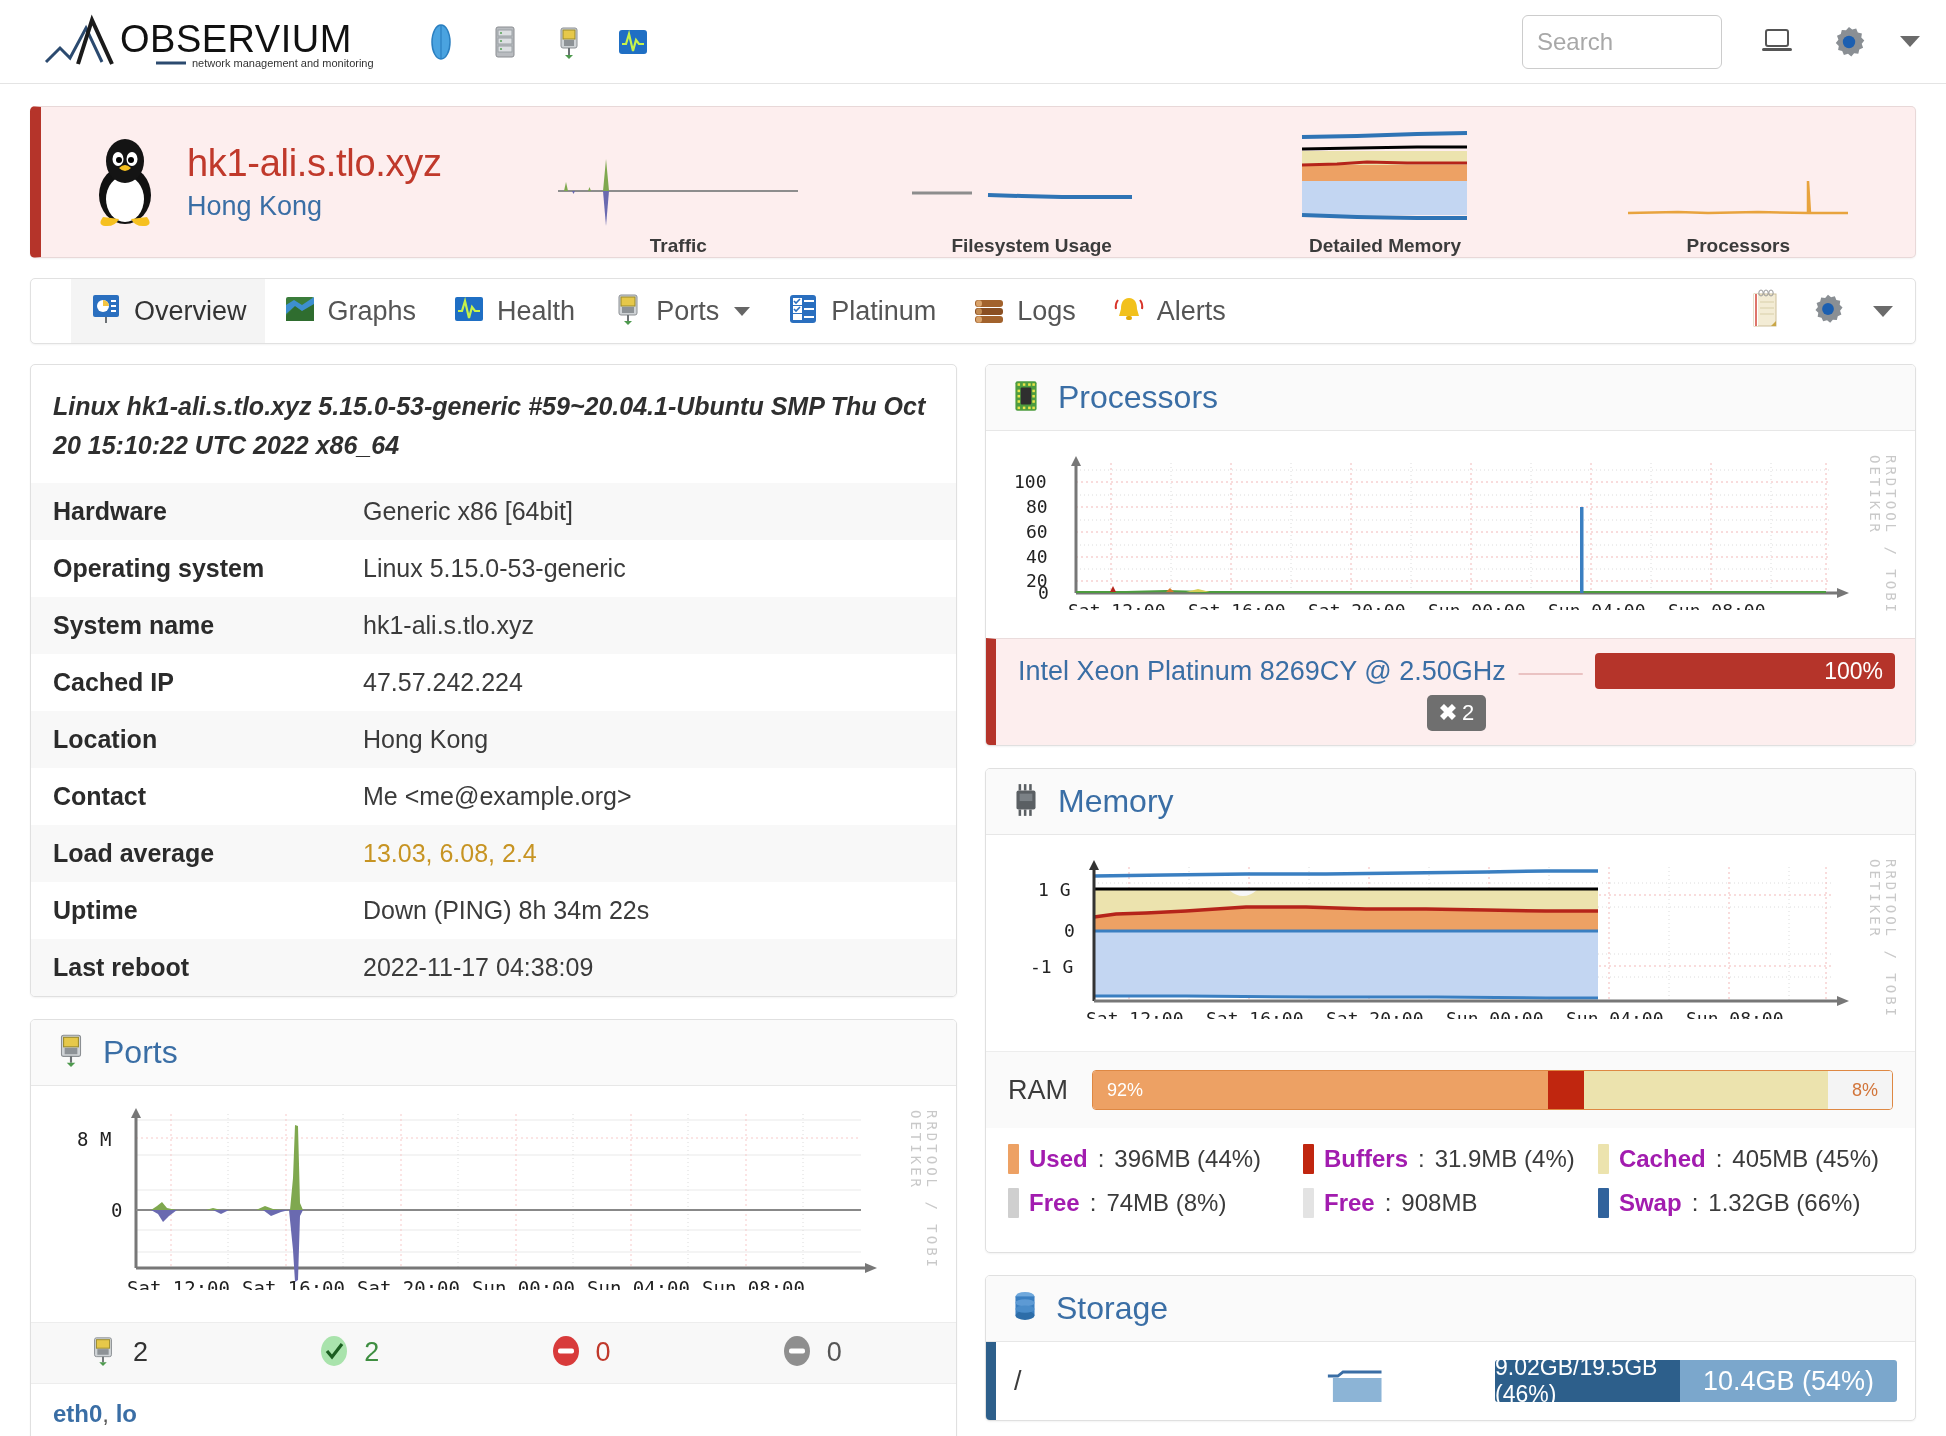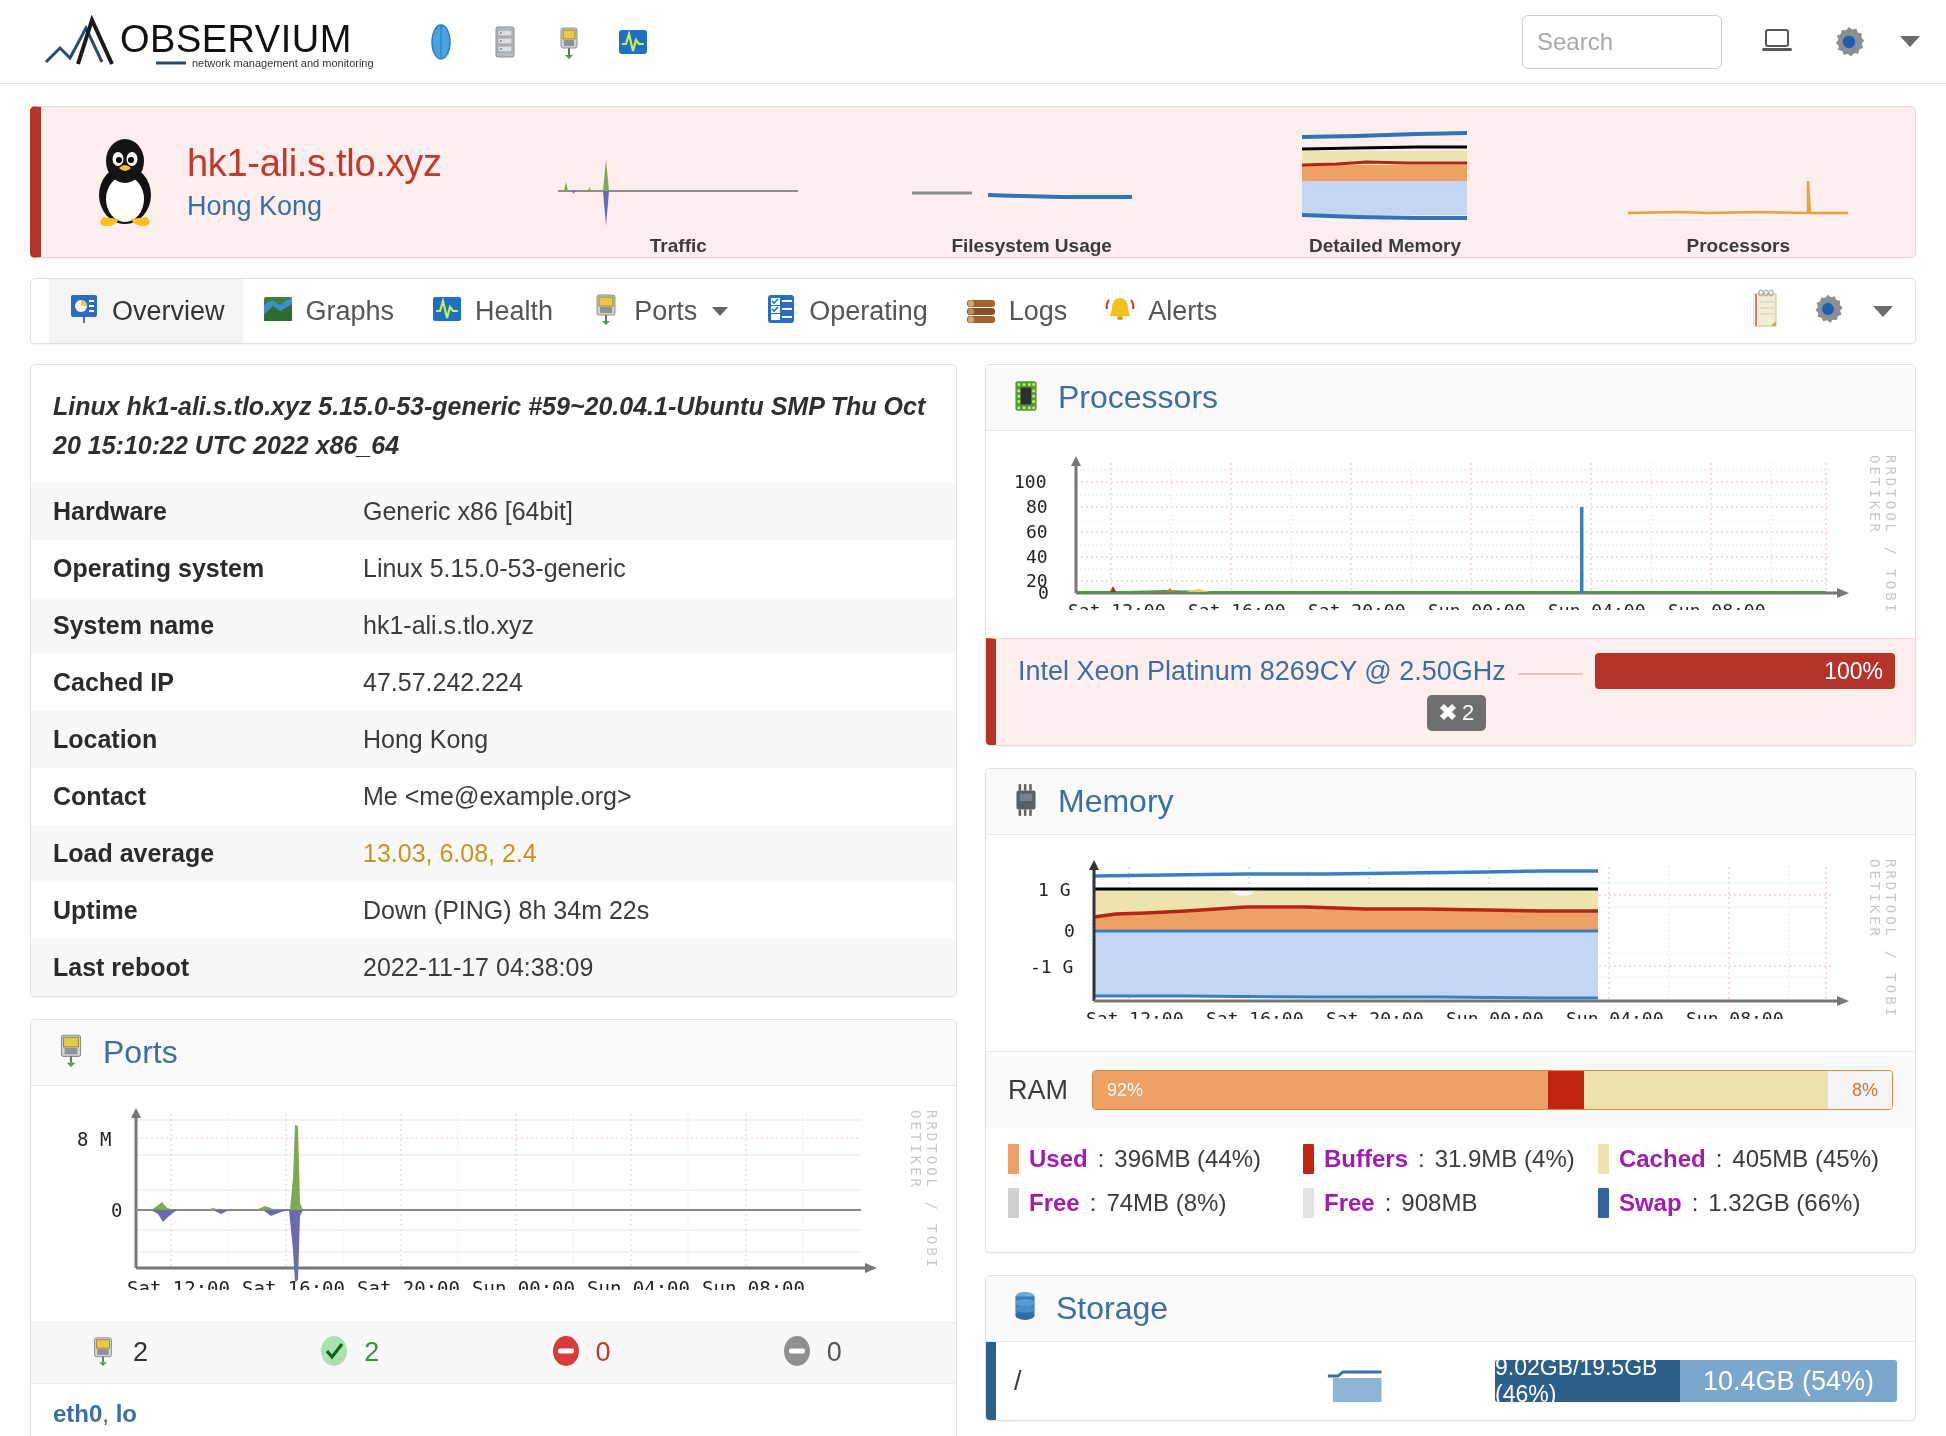--- a/index.html
+++ b/index.html
@@ -62,21 +62,21 @@
   .mg-label { font-size: 19px; font-weight: bold; color:#3b3b3b; margin-top: 6px; }
 
   
   .tabbar {
     margin: 20px 30px 0 30px;
     height: 66px;
     background: #ffffff;
     border: 1px solid #e1e1e1;
     border-radius: 5px;
     display:flex; align-items:center;
-    padding-left: 18px;
+    padding-left: 40px;
     box-shadow: 0 1px 2px rgba(0,0,0,.05);
   }
   .tab { display:flex; align-items:center; gap:11px; height:64px; padding: 0 18px; cursor:pointer; }
   .tab.active { background:#f4f4f4; }
   .tab-label { font-size: 27px; color:#555555; }
   .tab.active .tab-label { color:#333; }
   .tab .caret { width:0;height:0;border-left:8px solid transparent;border-right:8px solid transparent;border-top:9px solid #666; margin-left:4px;}
   .tabbar .spacer { flex:1; }
   .tabbar-right { display:flex; align-items:center; gap: 26px; padding-right: 22px; }
 
@@ -395,21 +395,21 @@
           <rect x="7" y="6" width="9" height="7" fill="#fff"></rect>
           <rect x="7" y="14" width="9" height="7" fill="#fff"></rect>
           <rect x="7" y="22" width="9" height="6" fill="#fff"></rect>
           <polyline points="8,9 10,11 14,7" fill="none" stroke="#2a6fbf" stroke-width="1.6"></polyline>
           <polyline points="8,17 10,19 14,15" fill="none" stroke="#2a6fbf" stroke-width="1.6"></polyline>
           <rect x="18" y="8" width="10" height="2" fill="#fff"></rect>
           <rect x="18" y="16" width="10" height="2" fill="#fff"></rect>
           <rect x="18" y="24" width="10" height="2" fill="#fff"></rect>
         </svg>
       </span>
-      <span class="tab-label">Operating</span>
+      <span class="tab-label">Platinum</span>
     </div>
 
     <div class="tab">
       <span>
         <svg width="34" height="34" viewBox="0 0 34 34">
           <rect x="3" y="8" width="28" height="7" rx="3" fill="#a2622c"></rect>
           <rect x="3" y="16" width="28" height="7" rx="3" fill="#8a4f22"></rect>
           <rect x="3" y="24" width="28" height="7" rx="3" fill="#a2622c"></rect>
           <ellipse cx="7" cy="11.5" rx="3" ry="3.2" fill="#d9a36b"></ellipse>
           <ellipse cx="7" cy="19.5" rx="3" ry="3.2" fill="#c18a52"></ellipse>

